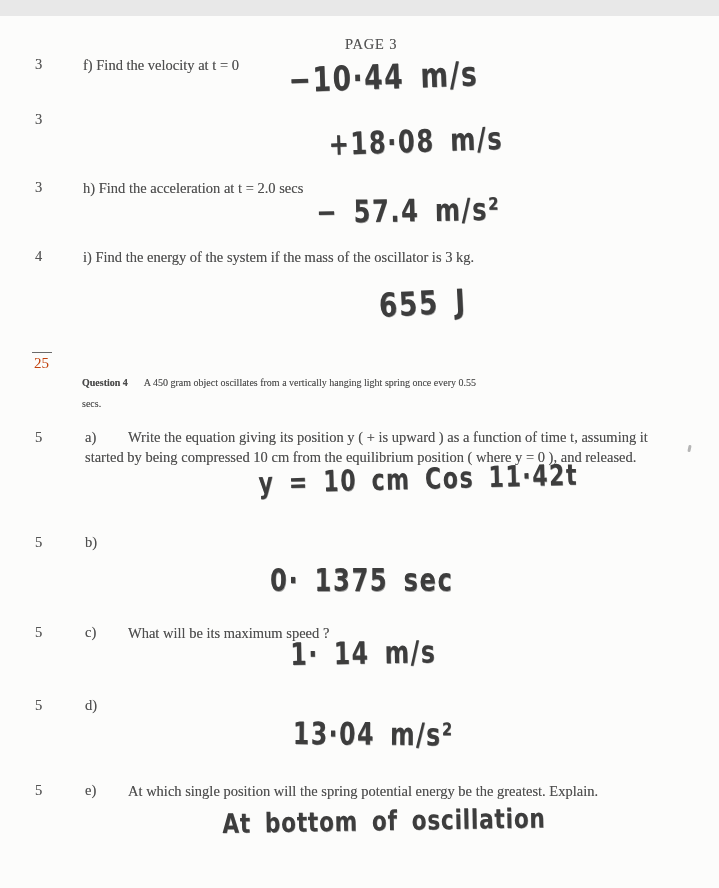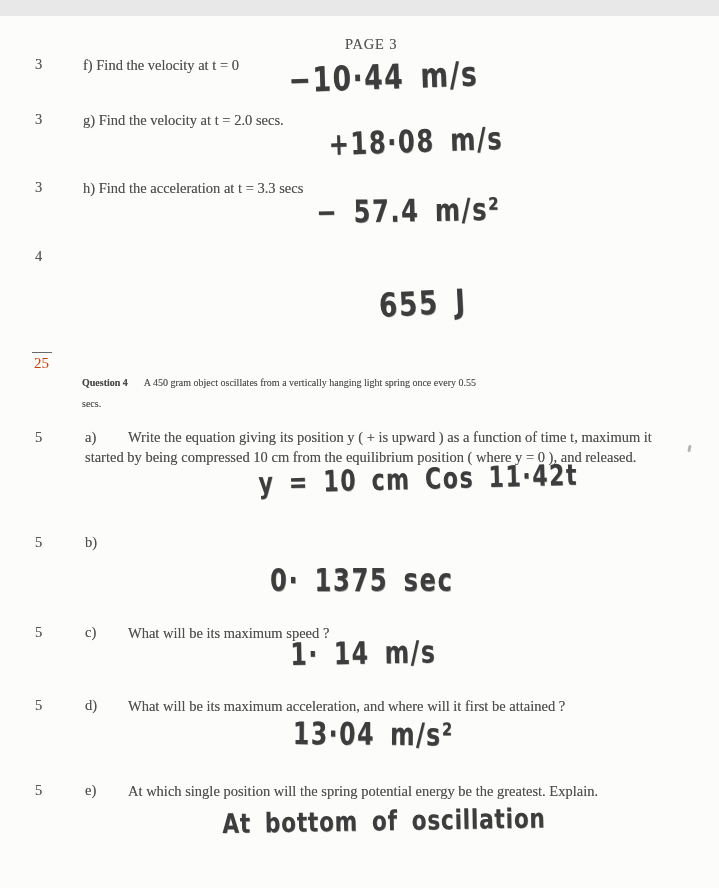--- a/index.html
+++ b/index.html
@@ -118,57 +118,56 @@
 
 <div class="page">
 
   <div class="page-header">PAGE 3</div>
 
   <div class="marks" style="top:40px">3</div>
   <div class="printed q-item-text" style="top:40px">f) Find the velocity at t = 0</div>
   <div class="hw hw-f">−10·44 m/s</div>
 
   <div class="marks" style="top:95px">3</div>
-  <div class="printed q-item-text" style="top:95px">g) Find the velocity at t = 2.0 secs.</div>
   <div class="hw hw-g">+18·08 m/s</div>
 
   <div class="marks" style="top:163px">3</div>
-  <div class="printed q-item-text" style="top:163px">h) Find the acceleration at t = 3.3 secs</div>
+  <div class="printed q-item-text" style="top:163px">h) Find the acceleration at t = 2.0 secs</div>
   <div class="hw hw-h">− 57.4 m/s²</div>
 
   <div class="marks" style="top:232px">4</div>
+  <div class="printed q-item-text" style="top:232px">i) Find the energy of the system if the mass of the oscillator is 3 kg.</div>
   <div class="hw hw-i">655 J</div>
 
   <div class="subtotal">25</div>
 
   <div class="q4-intro wrap">
     <span class="q4-label">Question 4</span><span>A 450 gram object oscillates from a vertically hanging light spring once every 0.55</span>
     <span class="line2">secs.</span>
   </div>
 
   <div class="marks" style="top:413px">5</div>
   <div class="part-letter" style="top:413px">a)</div>
   <div class="parta-text wrap">
-    <span class="l1">Write the equation giving its position y ( + is upward ) as a function of time t, maximum it</span>
+    <span class="l1">Write the equation giving its position y ( + is upward ) as a function of time t, assuming it</span>
     <span class="l2">started by being compressed 10 cm from the equilibrium position ( where y = 0 ), and released.</span>
   </div>
   <div class="hw hw-a">y = 10 cm Cos 11·42t</div>
 
   <div class="marks" style="top:518px">5</div>
   <div class="part-letter" style="top:518px">b)</div>
   <div class="hw hw-b">0· 1375 sec</div>
 
   <div class="marks" style="top:608px">5</div>
   <div class="part-letter" style="top:608px">c)</div>
   <div class="printed part-text" style="top:608px">What will be its maximum speed ?</div>
   <div class="hw hw-c">1· 14 m/s</div>
 
   <div class="marks" style="top:681px">5</div>
   <div class="part-letter" style="top:681px">d)</div>
-  <div class="printed part-text" style="top:681px">What will be its maximum acceleration, and where will it first be attained ?</div>
   <div class="hw hw-d">13·04 m/s²</div>
 
   <div class="marks" style="top:766px">5</div>
   <div class="part-letter" style="top:766px">e)</div>
   <div class="printed part-text" style="top:766px">At which single position will the spring potential energy be the greatest.   Explain.</div>
   <div class="hw hw-e">At bottom of oscillation</div>
 
   <div class="artifact-mark"></div>
   <div class="artifact-line"></div>
 

